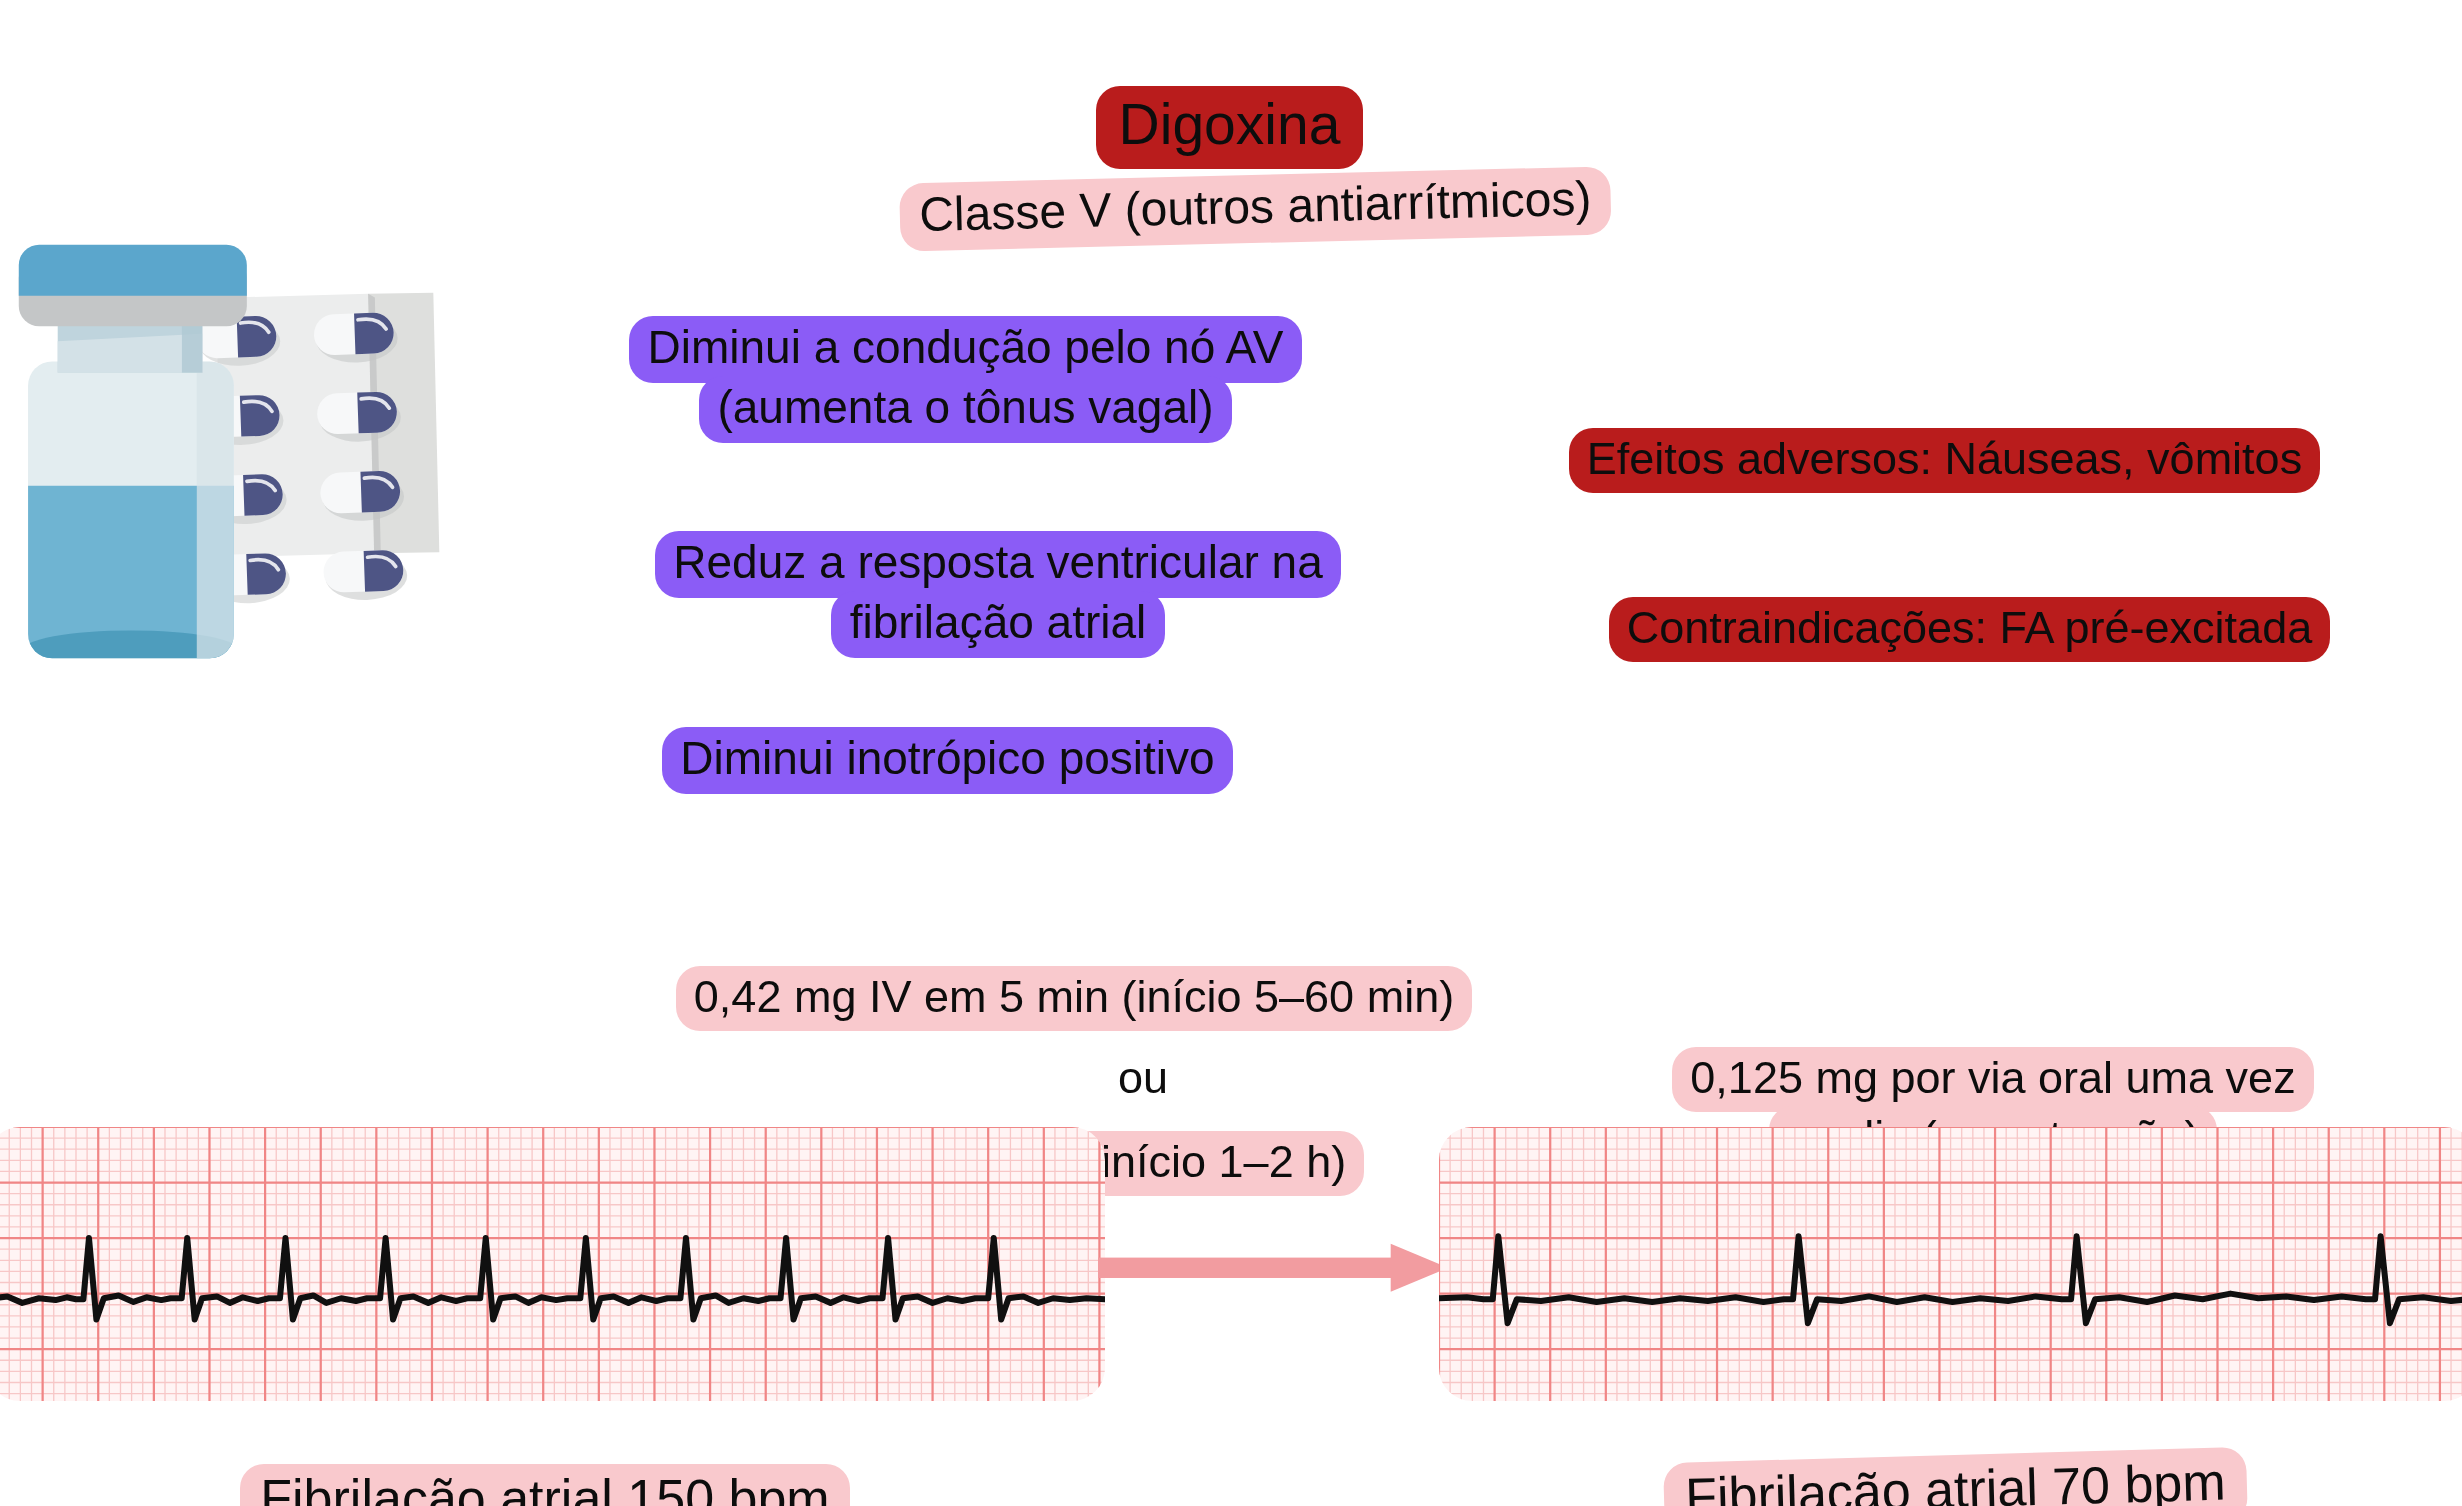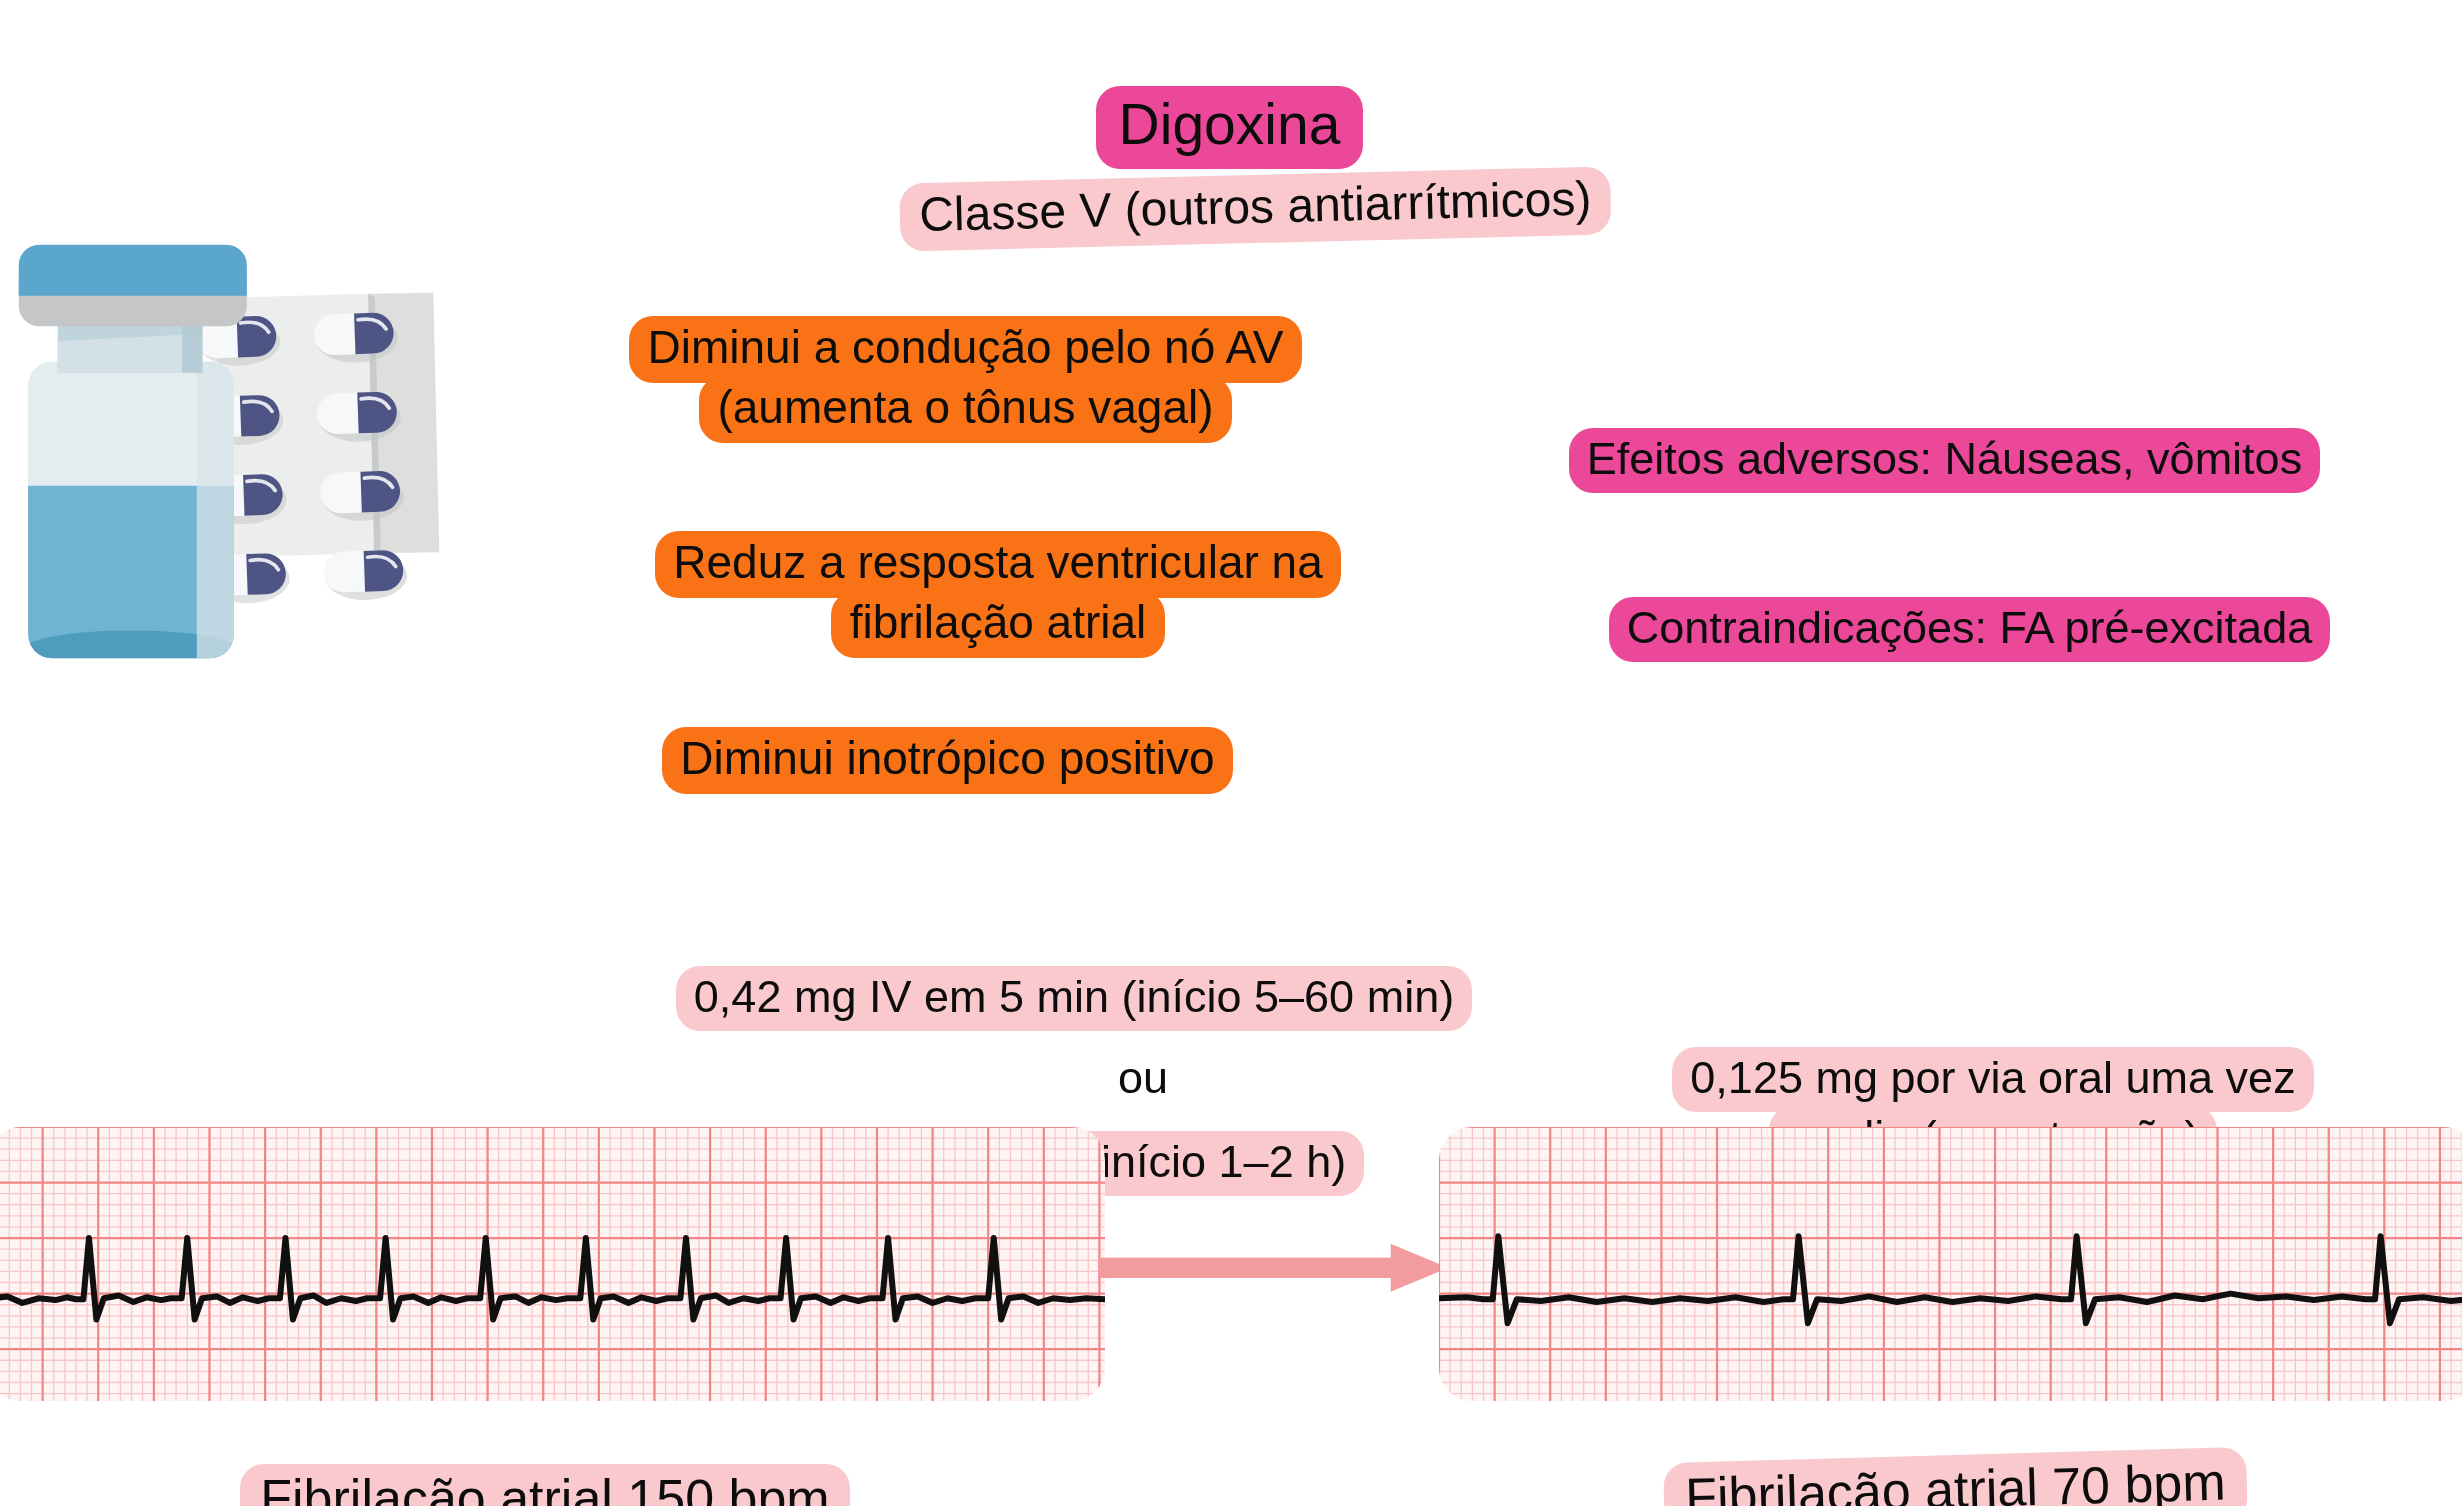--- a/index.html
+++ b/index.html
@@ -23,23 +23,23 @@
     text-align:center;
     font-weight:400;
   }
   .hl > span{
     display:inline;
     box-decoration-break:clone;
     -webkit-box-decoration-break:clone;
     border-radius:24px;
     padding:.10em .40em .22em .40em;
   }
-  .hl.red   > span{background:#ec4899;}
+  .hl.red   > span{background:#b91c1c;}
   .hl.pink  > span{background:#F9C9CD;}
-  .hl.green > span{background:#f97316;}
+  .hl.green > span{background:#8b5cf6;}
   .hl.plain > span{background:transparent;}
 
   
   #title{ left:1081px; top:13px;  width:297px; font-size:57px; }
   #subtitle{ left:870px; top:113px; width:769px; font-size:48px;
              transform:rotate(-1.4deg); transform-origin:50% 50%; }
 
   
   #mech0{ left:567px;  top:258px; width:797px; font-size:46px; }
   #mech1{ left:590px;  top:473px; width:816px; font-size:46px; }

